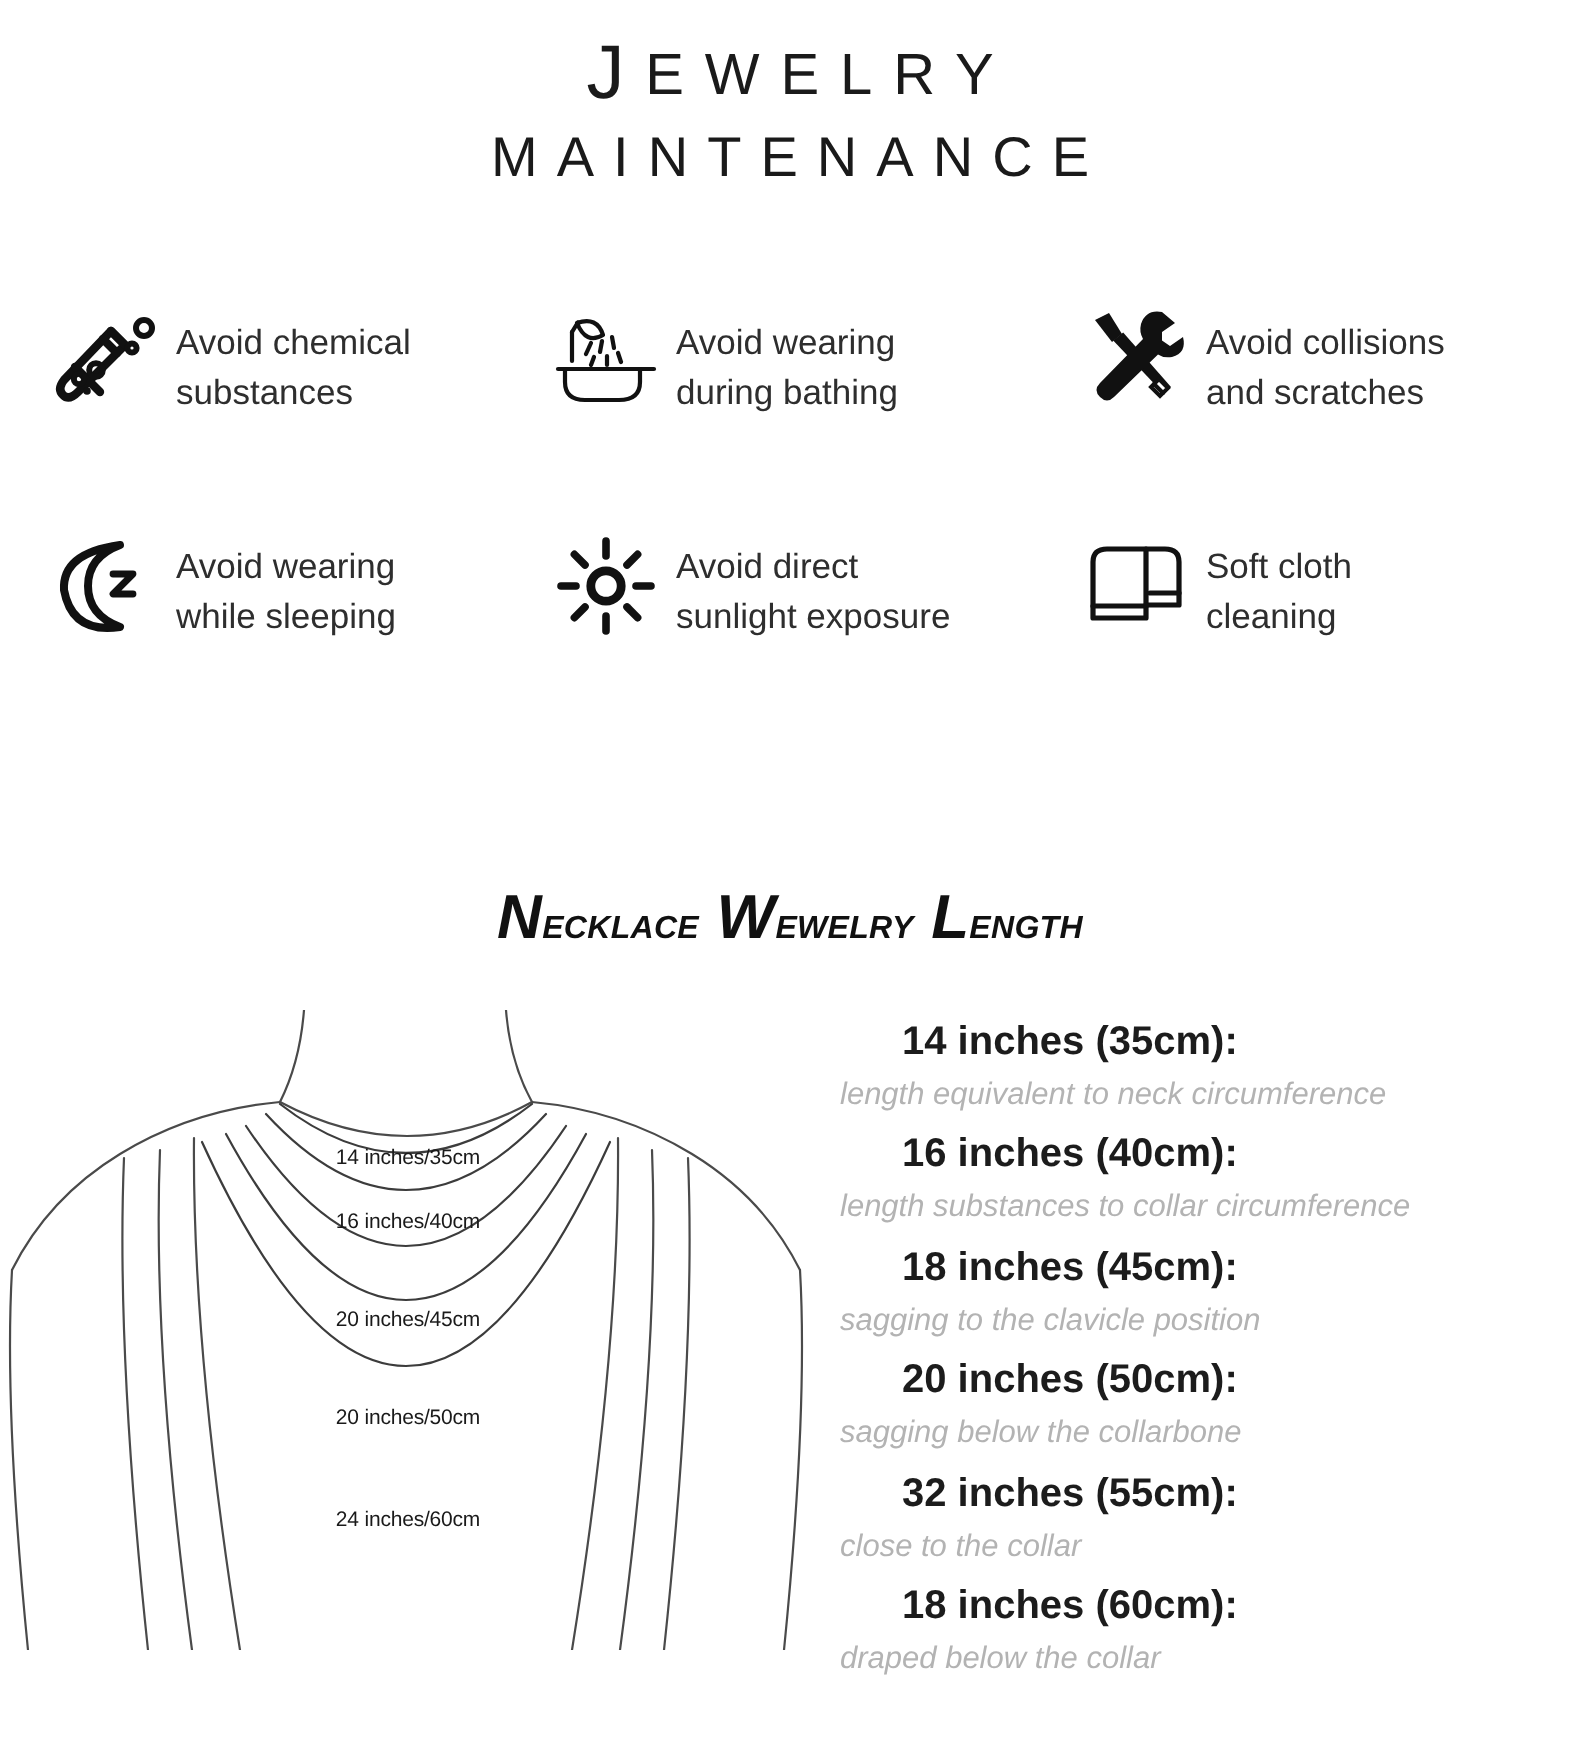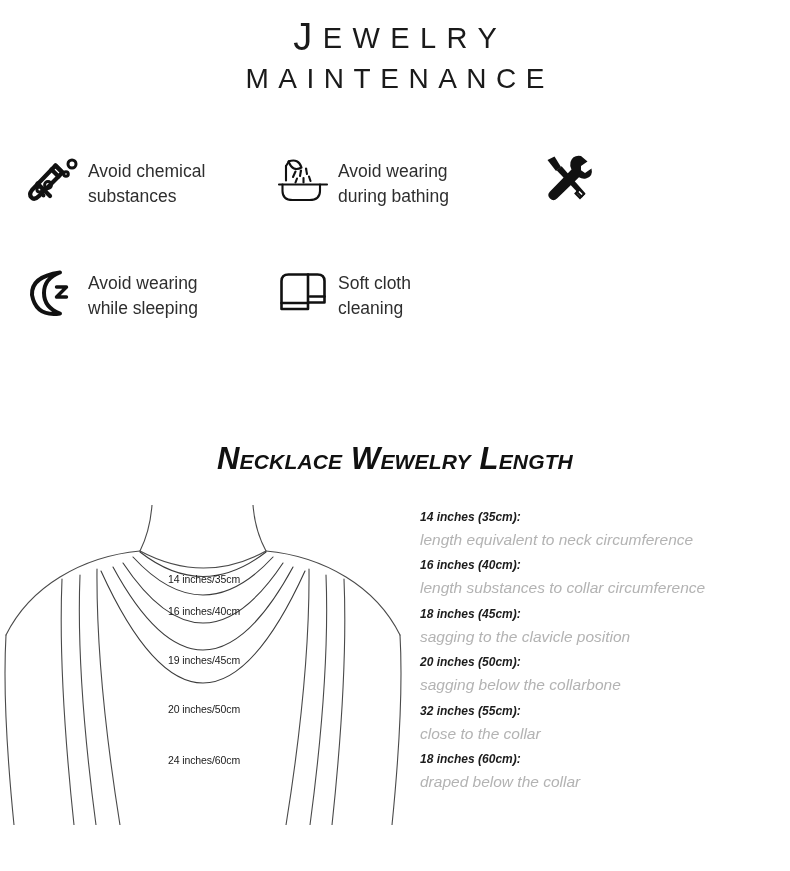--- a/index.html
+++ b/index.html
@@ -81,21 +81,21 @@
     text-align: center;
     font-family: "Liberation Sans", "DejaVu Sans", sans-serif;
     font-weight: bold;
     font-style: italic;
     font-size: 31px;
     color: #111111;
     letter-spacing: 0.005em;
     white-space: pre;
   }
   .section-heading .sc-first { font-size: 31px; }
-  .section-heading .sc-rest  { font-size: 21px; }
+  .section-heading .sc-rest  { font-size: 16px; }
 
   .length-wrap {
     margin-top: 28px;
     display: flex;
     align-items: flex-start;
   }
   .diagram-col {
     width: 420px;
     height: 320px;
     position: relative;
@@ -105,26 +105,26 @@
     display: block;
     position: absolute;
     left: 0;
     top: 0;
   }
   .list-col {
     flex: 1 1 auto;
     padding-top: 6px;
   }
   .len-title {
-    font-style: italic;
     font-weight: bold;
-    font-size: 12px;
+    font-size: 20px;
     color: #1c1c1c;
     line-height: 1.0;
     margin-bottom: 9px;
+    margin-left: 31px;
   }
   .len-desc {
     font-style: italic;
     font-weight: 400;
     font-size: 15.5px;
     color: #b3b3b3;
     line-height: 1.0;
     margin-bottom: 12px;
   }
   .len-desc:last-child { margin-bottom: 0; }
@@ -206,33 +206,54 @@
           <path d="M7.5 6.0 L14.5 2.5 L21.0 13.0 L16.0 17.0 Z"></path>
           <path d="M16.6 16.2 L21.6 12.2 L45.5 39.5 L42.0 43.0 Z"></path>
 
           <path d="M47.5 7.5 L41.0 12.0 L41.0 16.2 L45.0 19.0 L51.5 14.5 Q53.5 22.5 46.0 24.5 Q42.0 25.2 39.0 23.2 L17.0 44.5 Q13.5 48.0 10.0 44.5 Q6.5 41.0 10.0 37.5 L31.5 15.5 Q29.5 12.0 30.5 8.0 Q33.0 0.5 41.0 2.0 Z"></path>
         </g>
         <path d="M39.5 35.5 L35.5 39.5 L40.0 44.0 L44.0 40.0 Z" fill="#fff"></path>
         <path d="M39.5 35.5 L35.5 39.5 L40.0 44.0 L44.0 40.0 Z" fill="none" stroke="#111" stroke-width="2"></path>
         <path d="M37.0 38.0 L41.5 42.5" stroke="#111" stroke-width="2" stroke-linecap="round"></path>
       </svg>
     </span>
+    <span class="care-label">Avoid collisions
+and scratches</span>
   </div>
 
   <div class="care-item">
     <span class="care-icon">
       <svg width="54" height="54" viewBox="0 0 54 54">
         <path d="M34.0 6.5 Q18.0 12.5 18.0 27.0 Q18.0 41.5 34.0 47.5 Q10.0 51.0 6.0 29.0 Q5.0 10.5 34.0 6.5 Z" fill="none" stroke="#111" stroke-width="4" stroke-linejoin="round"></path>
         <path d="M30.5 21.0 L40.5 21.0 L30.5 31.0 L40.5 31.0" fill="none" stroke="#111" stroke-width="3.4" stroke-linecap="round" stroke-linejoin="round"></path>
       </svg>
     </span>
     <span class="care-label">Avoid wearing
 while sleeping</span>
   </div>
 
+  <div class="care-item">
+    <span class="care-icon">
+      <svg width="52" height="52" viewBox="0 0 52 52">
+        <circle cx="26" cy="26" r="7.6" fill="none" stroke="#111" stroke-width="4.4"></circle>
+        <g stroke="#111" stroke-width="3.8" stroke-linecap="round">
+          <path d="M26 3.5 L26 11.0"></path>
+          <path d="M26 41.0 L26 48.5"></path>
+          <path d="M3.5 26 L11.0 26"></path>
+          <path d="M41.0 26 L48.5 26"></path>
+          <path d="M10.2 10.2 L15.5 15.5"></path>
+          <path d="M36.5 36.5 L41.8 41.8"></path>
+          <path d="M41.8 10.2 L36.5 15.5"></path>
+          <path d="M15.5 36.5 L10.2 41.8"></path>
+        </g>
+      </svg>
+    </span>
+    <span class="care-label">Avoid direct
+sunlight exposure</span>
+  </div>
 
   <div class="care-item">
     <span class="care-icon">
       <svg width="56" height="50" viewBox="0 0 56 50">
         <g fill="none" stroke="#111" stroke-width="2.6" stroke-linejoin="round" stroke-linecap="round">
 
           <path d="M6.5 13.0 Q6.5 6.5 13.5 6.5 L33.0 6.5 L33.0 41.0 L6.5 41.0 Z"></path>
           <path d="M6.5 35.0 L33.0 35.0"></path>
 
           <path d="M33.0 6.5 L42.5 6.5 Q49.5 6.5 49.5 13.0 L49.5 34.5 L33.0 34.5"></path>
@@ -277,21 +298,21 @@
         <path d="M140 47 Q203 96 266 47"></path>
         <path d="M133 52 Q203 128 273 52"></path>
         <path d="M123 58 Q203 178 283 58"></path>
         <path d="M113 62 Q203 228 293 62"></path>
         <path d="M101 66 Q203 290 305 66"></path>
       </g>
     </svg>
 
     <span class="arc-label" style="left:204px; top:68px;">14 inches/35cm</span>
     <span class="arc-label" style="left:204px; top:100px;">16 inches/40cm</span>
-    <span class="arc-label" style="left:204px; top:149px;">19 inches/45cm</span>
+    <span class="arc-label" style="left:204px; top:149px;">20 inches/45cm</span>
     <span class="arc-label" style="left:204px; top:198px;">20 inches/50cm</span>
     <span class="arc-label" style="left:204px; top:249px;">24 inches/60cm</span>
   </div>
 
   <div class="list-col">
     <div class="len-title">14 inches (35cm):</div>
     <div class="len-desc">length equivalent to neck circumference</div>
     <div class="len-title">16 inches (40cm):</div>
     <div class="len-desc">length substances to collar circumference</div>
     <div class="len-title">18 inches (45cm):</div>

